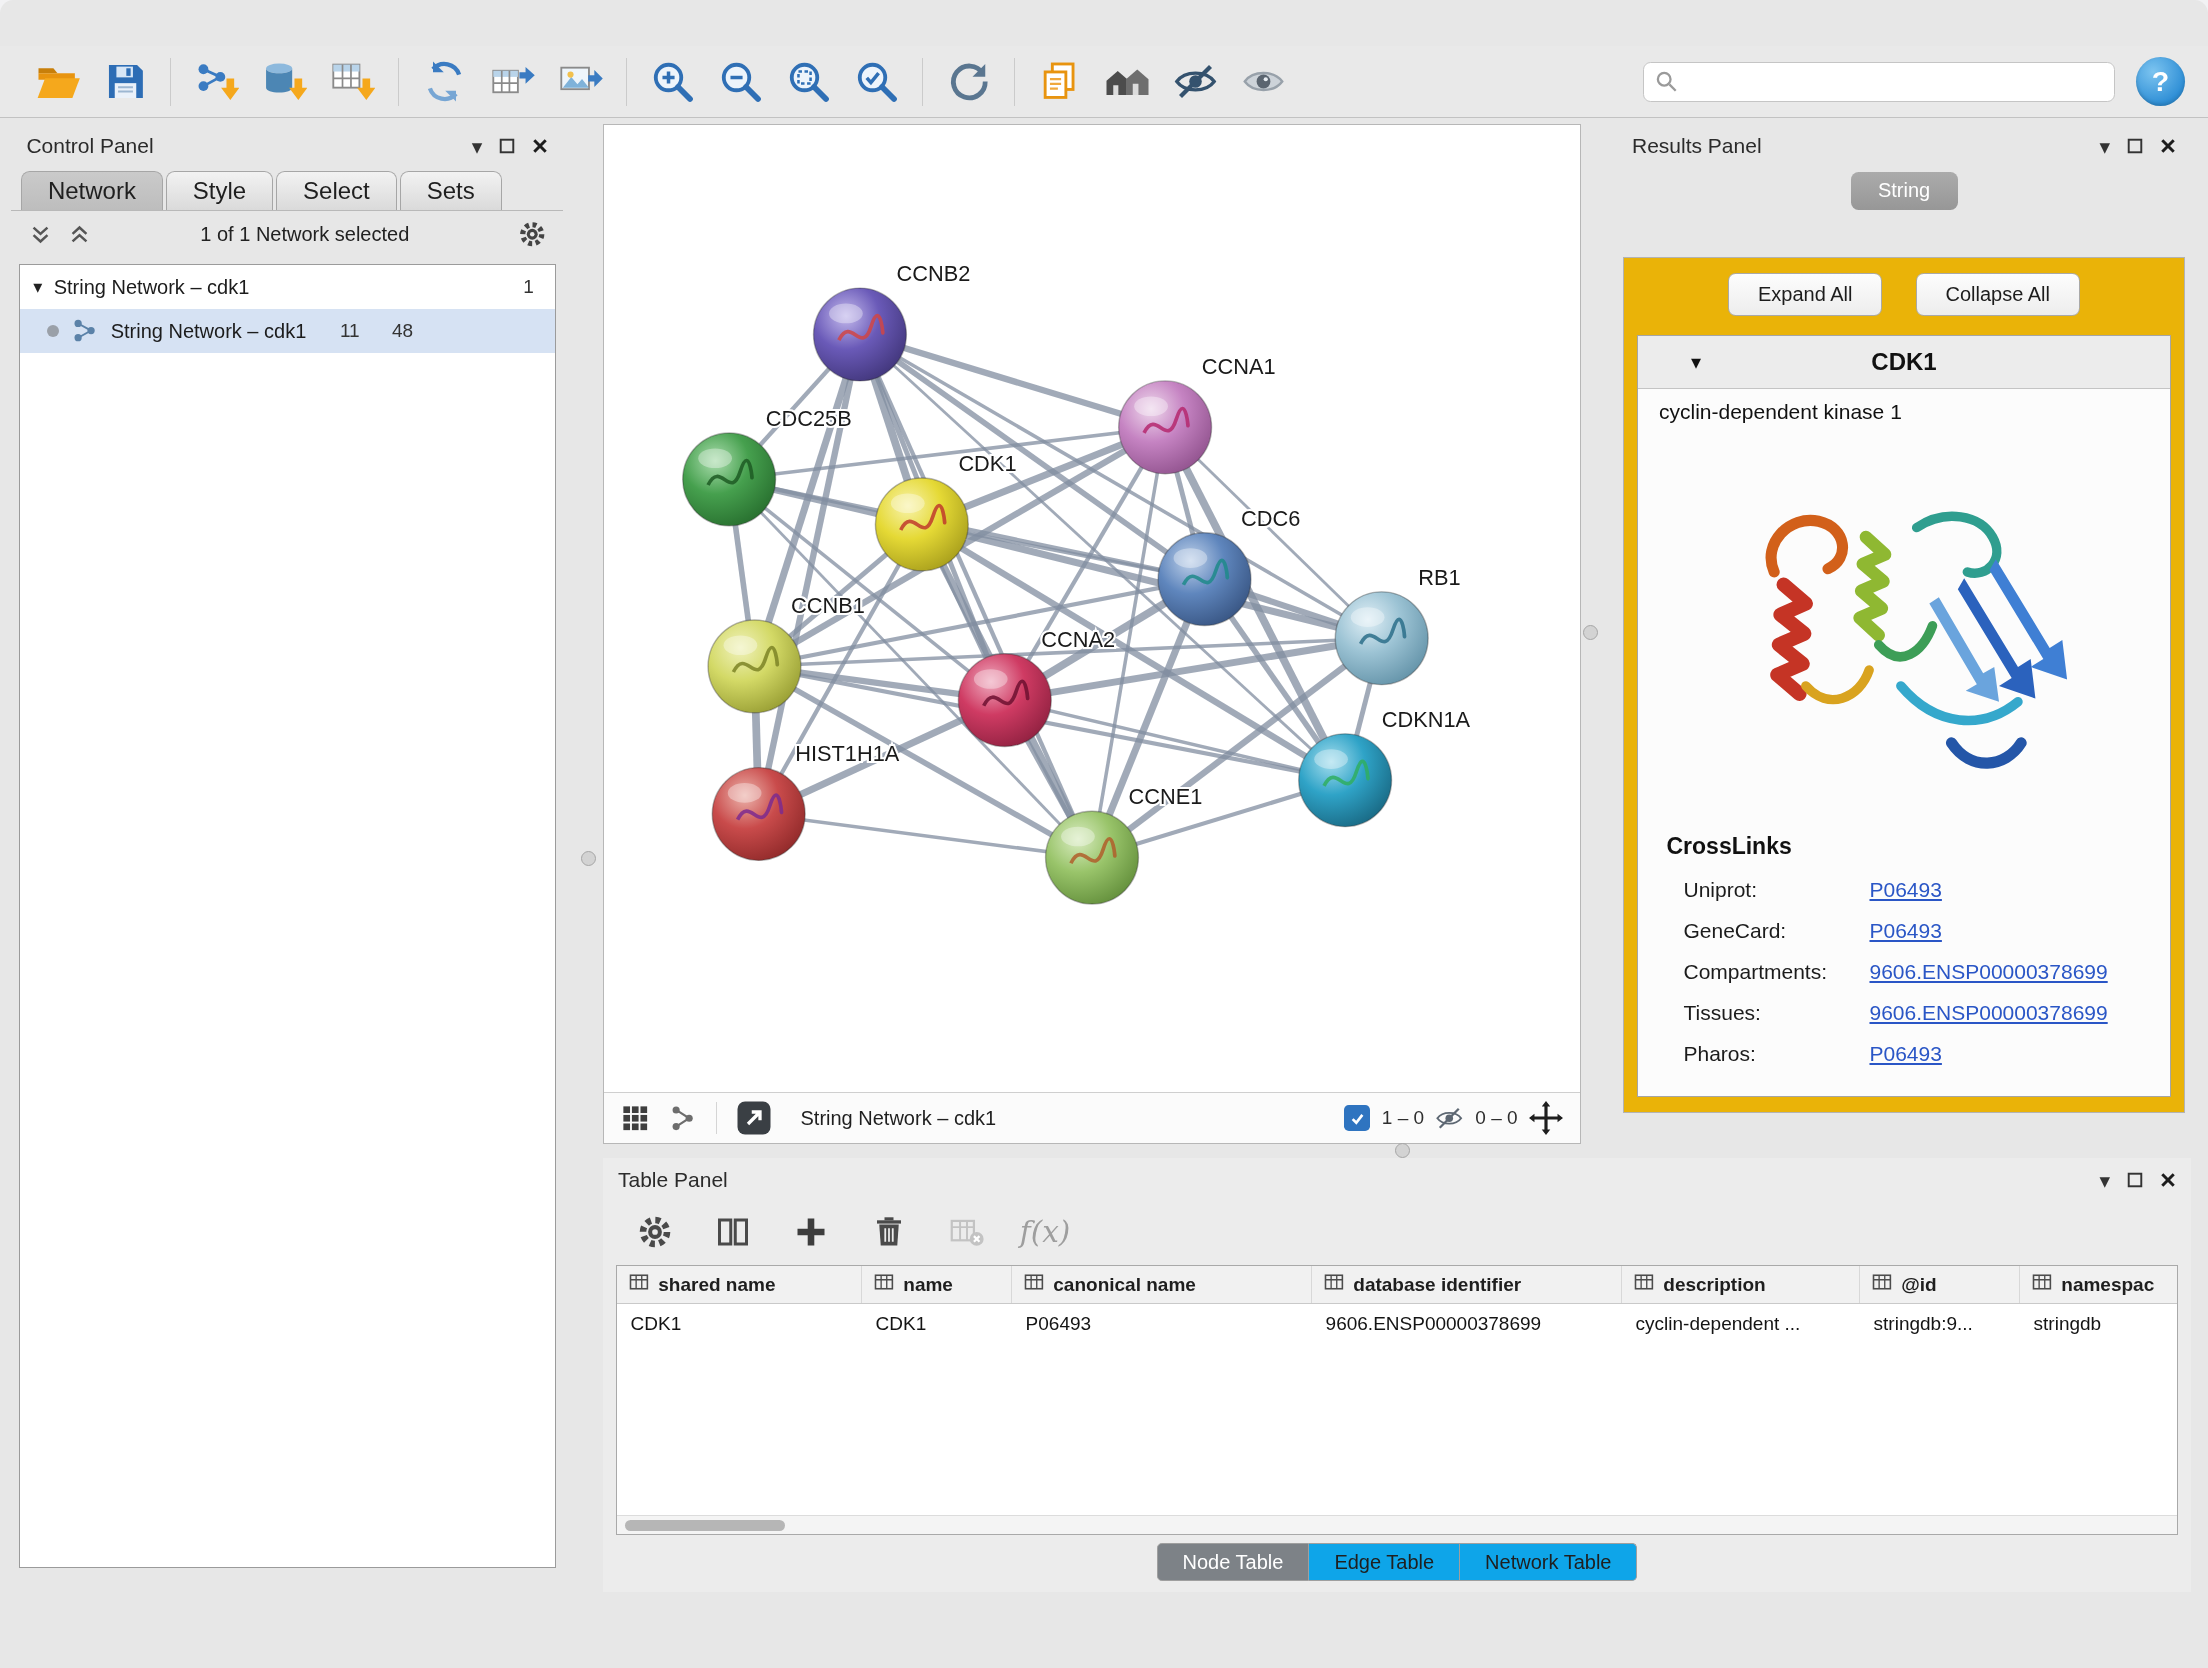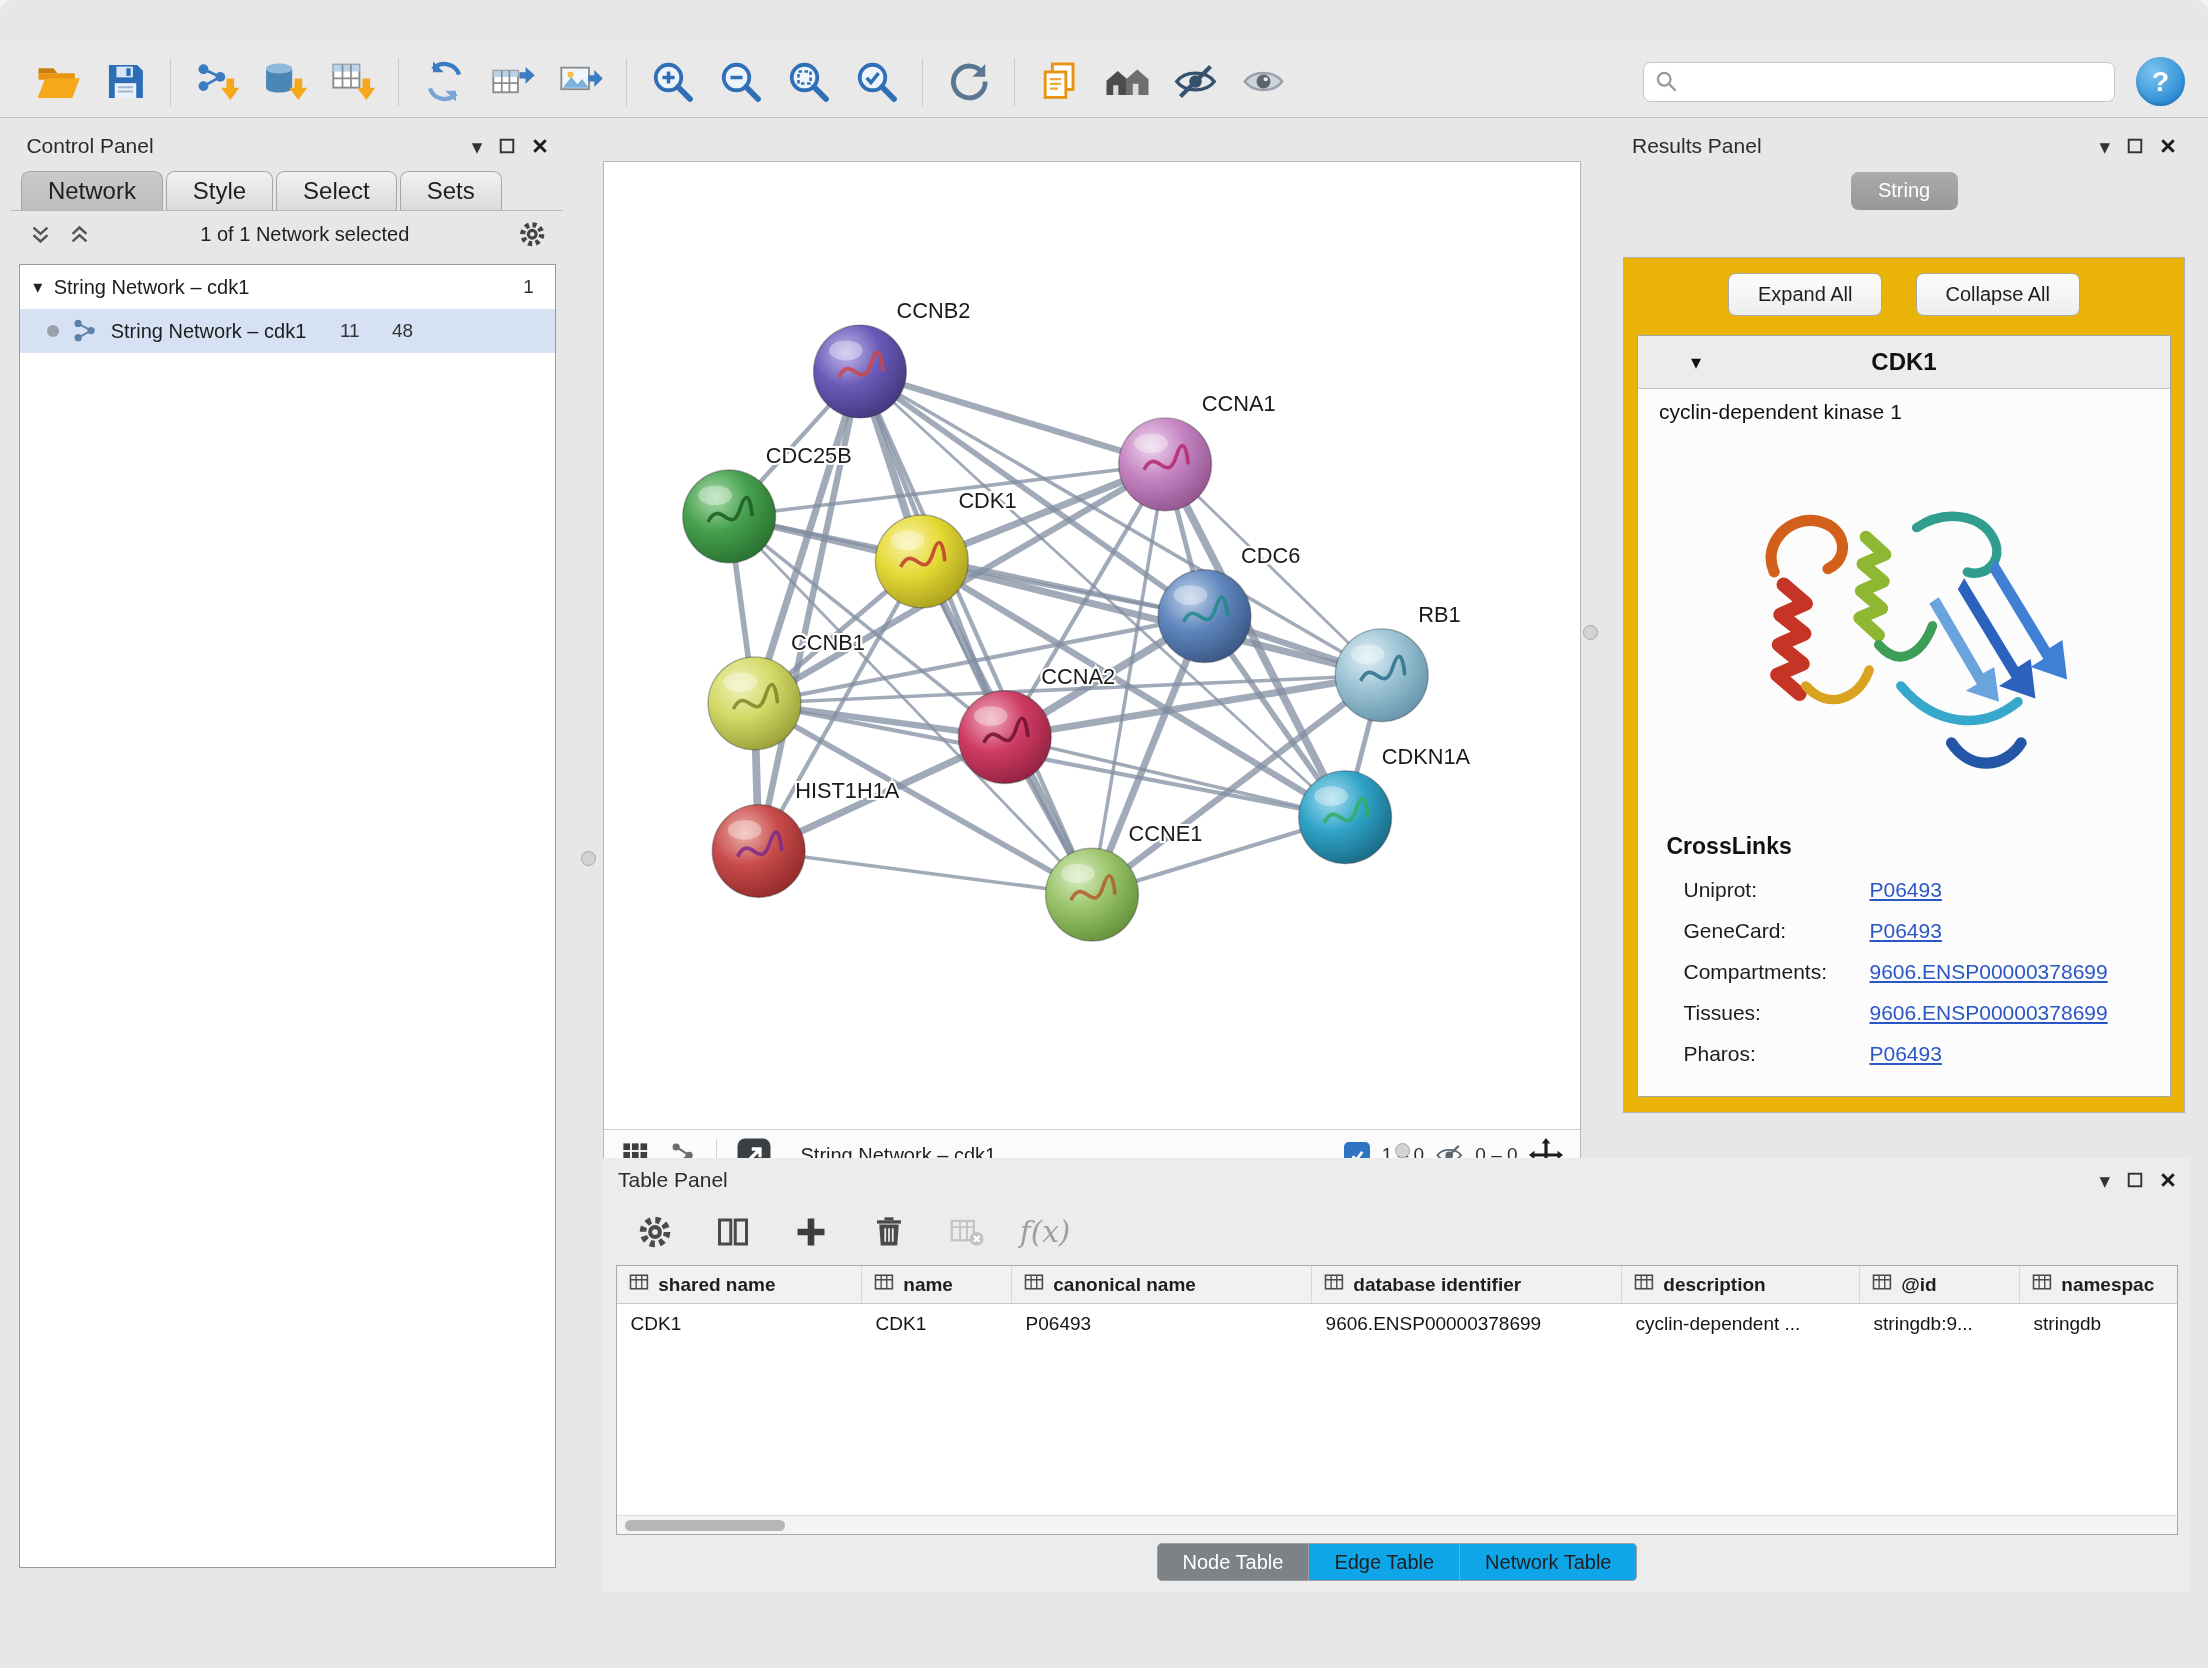--- a/index.html
+++ b/index.html
@@ -44,21 +44,21 @@
   .tree-row.child{padding-left:27px;}
   .tree-row.sel{background:#d6e2f3;}
   .dot{width:12.4px;height:12.4px;border-radius:50%;background:#9aa0a8;flex:0 0 auto;}
   .share-sm{width:28.5px;height:28.5px;flex:0 0 auto;}
   .tree-count{margin-left:auto;color:#333;font-size:19px;padding-right:7.6px;}
   .tree-num{width:42px;text-align:right;color:#333;font-size:19px;}
   .tree-num:last-child{margin-right:5.7px;}
   .tree-row.child .tree-num:first-of-type{margin-left:auto;}
 
   
-  #network-area{position:absolute;left:603px;top:124px;width:978px;height:1020px;background:#fff;border:1px solid #b7b7b7;margin-top:37px;}
+  #network-area{position:absolute;left:603px;top:124px;width:978px;height:1020px;background:#fff;border:1px solid #b7b7b7;}
   #net-svg{position:absolute;left:0;top:0;width:100%;height:966px;}
   .net-footer{position:absolute;left:0;right:0;bottom:0;height:51px;background:#fbfbfb;border-top:1px solid #cfcfcf;display:flex;align-items:center;padding:0 17px;gap:19px;}
   .nf-ic{width:28.5px;height:28.5px;cursor:pointer;flex:0 0 auto;}
   .nf-sep{width:1px;height:32px;background:#d5d5d5;}
   .nf-overview{width:36px;height:36px;cursor:pointer;}
   .nf-title{font-size:20px;color:#1f1f1f;margin-left:9.5px;}
   .nf-right{margin-left:auto;display:flex;align-items:center;gap:11.4px;font-size:19px;color:#2e2e2e;padding-left:28px;}
   .checkbox{width:26px;height:26px;background:#2f74c0;border-radius:4.8px;display:inline-flex;align-items:center;justify-content:center;cursor:pointer;}
   .checkbox svg{width:17px;height:17px;}
 

